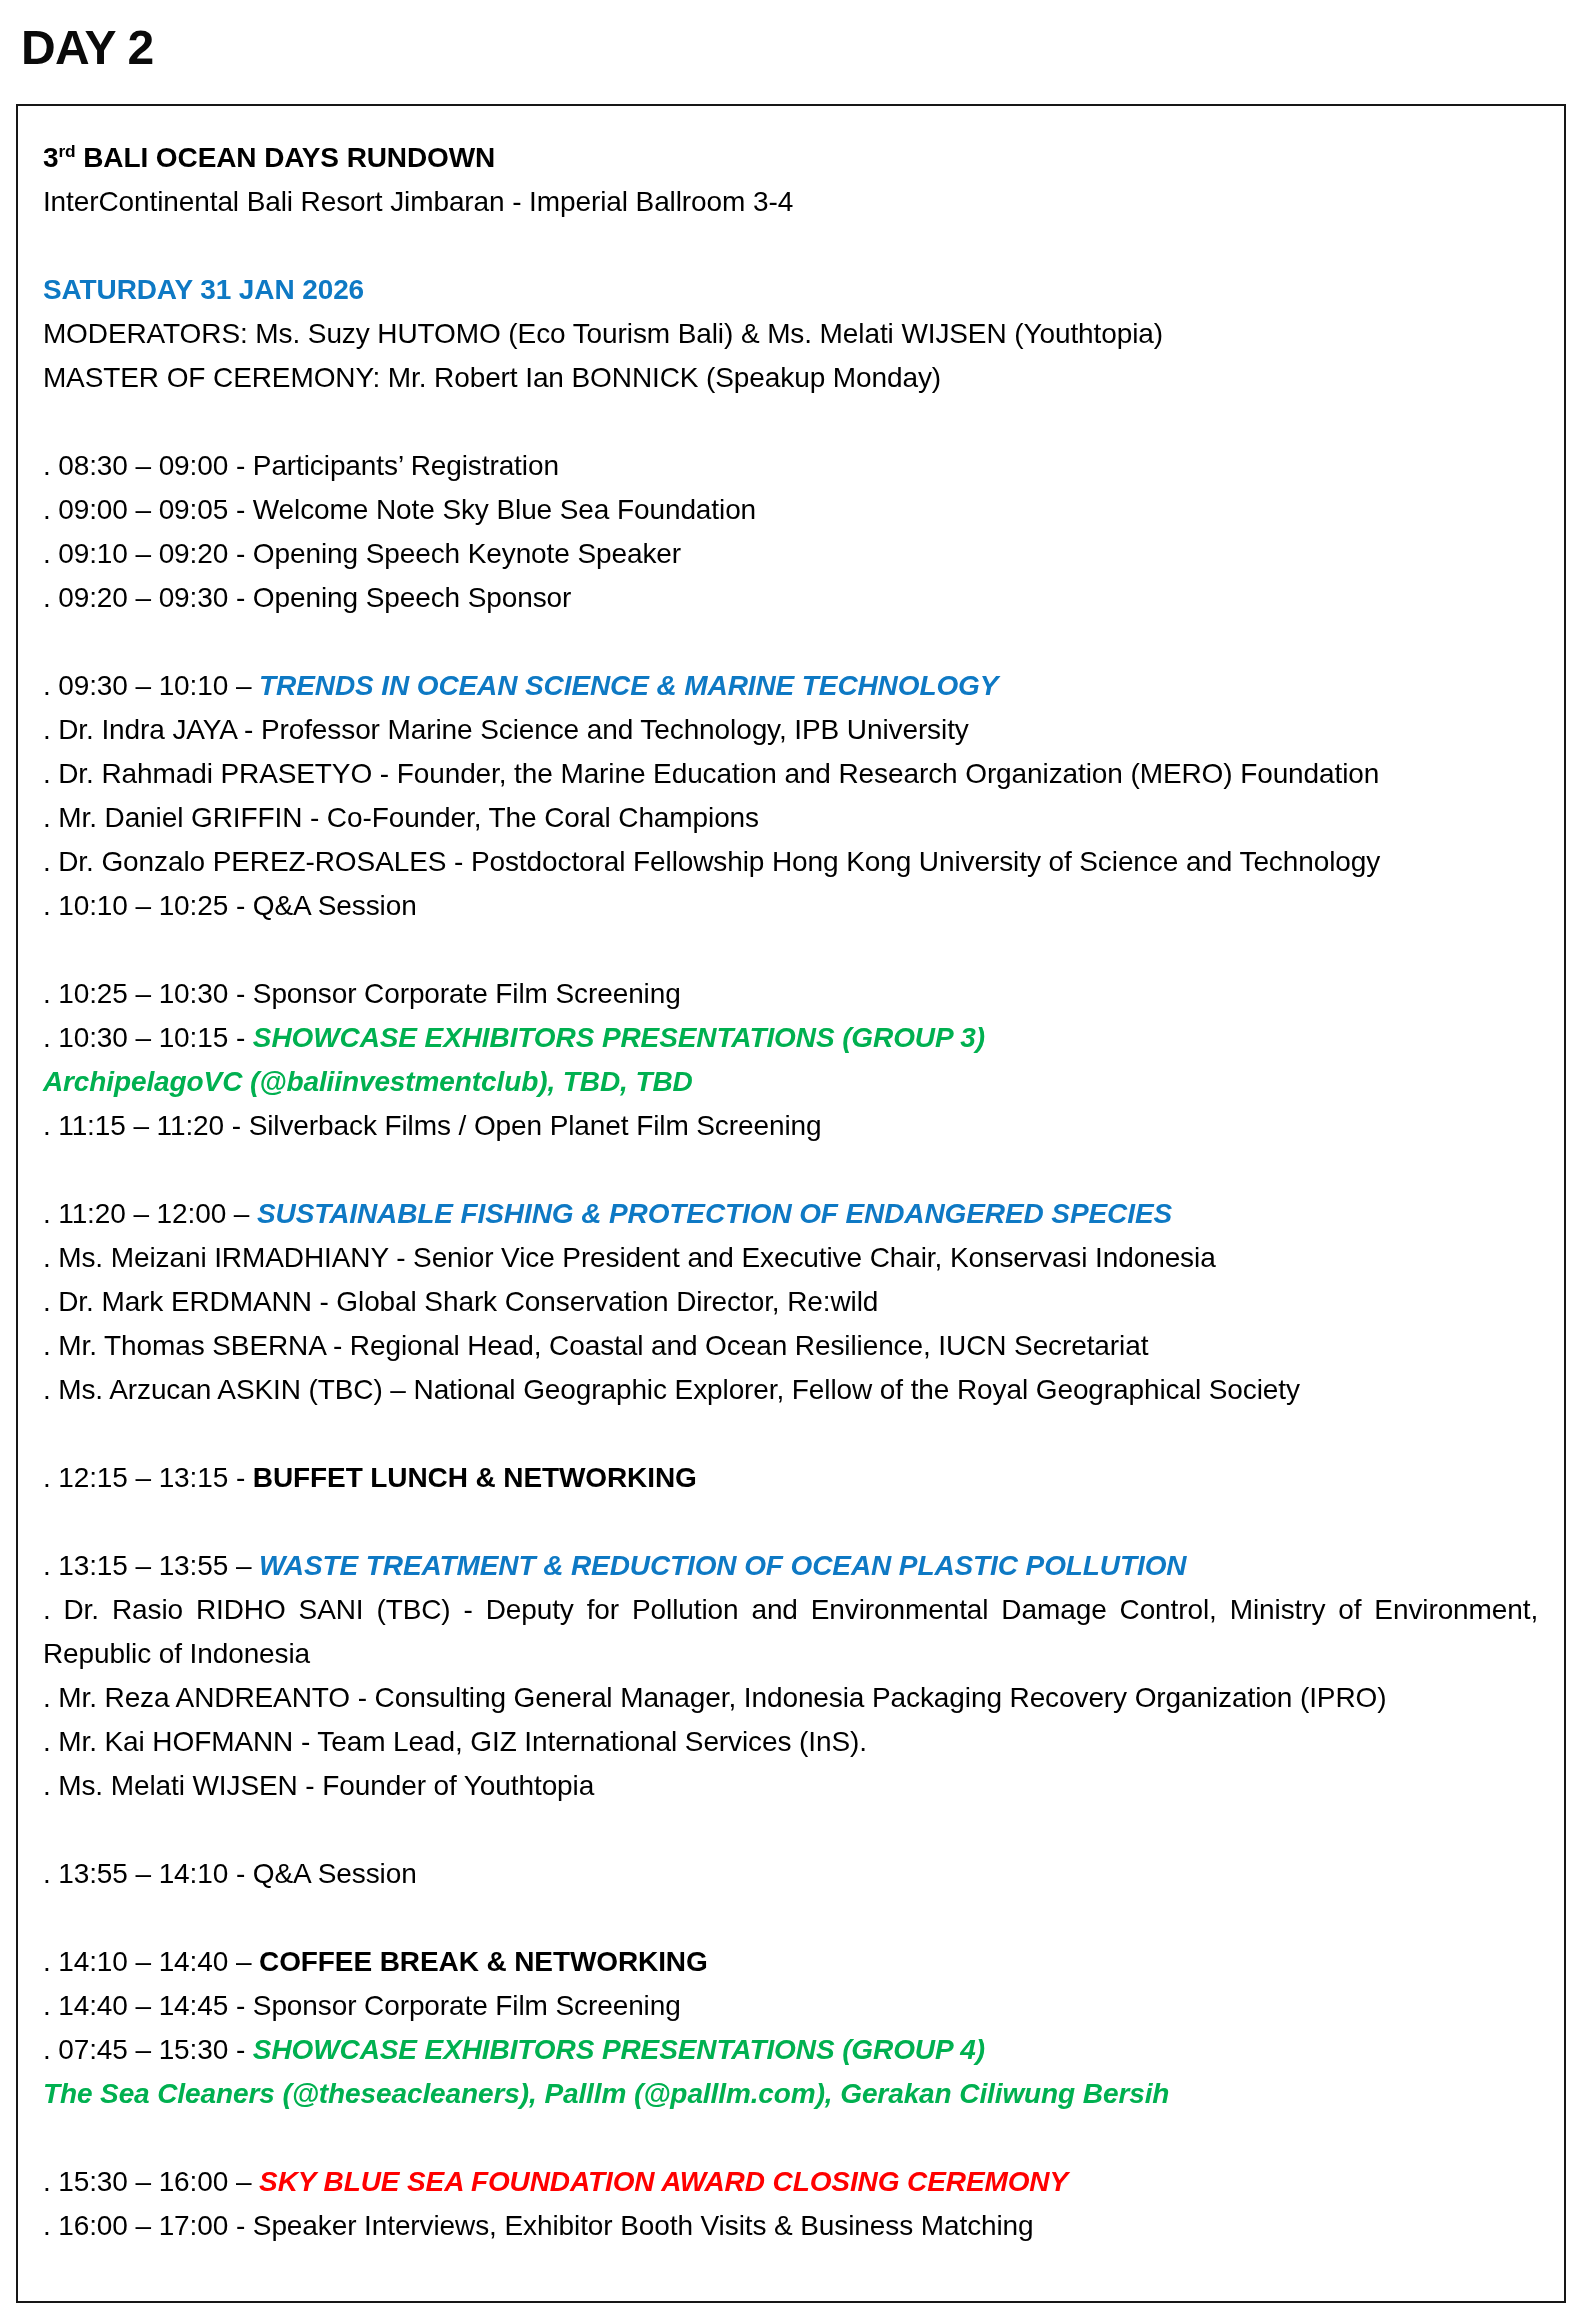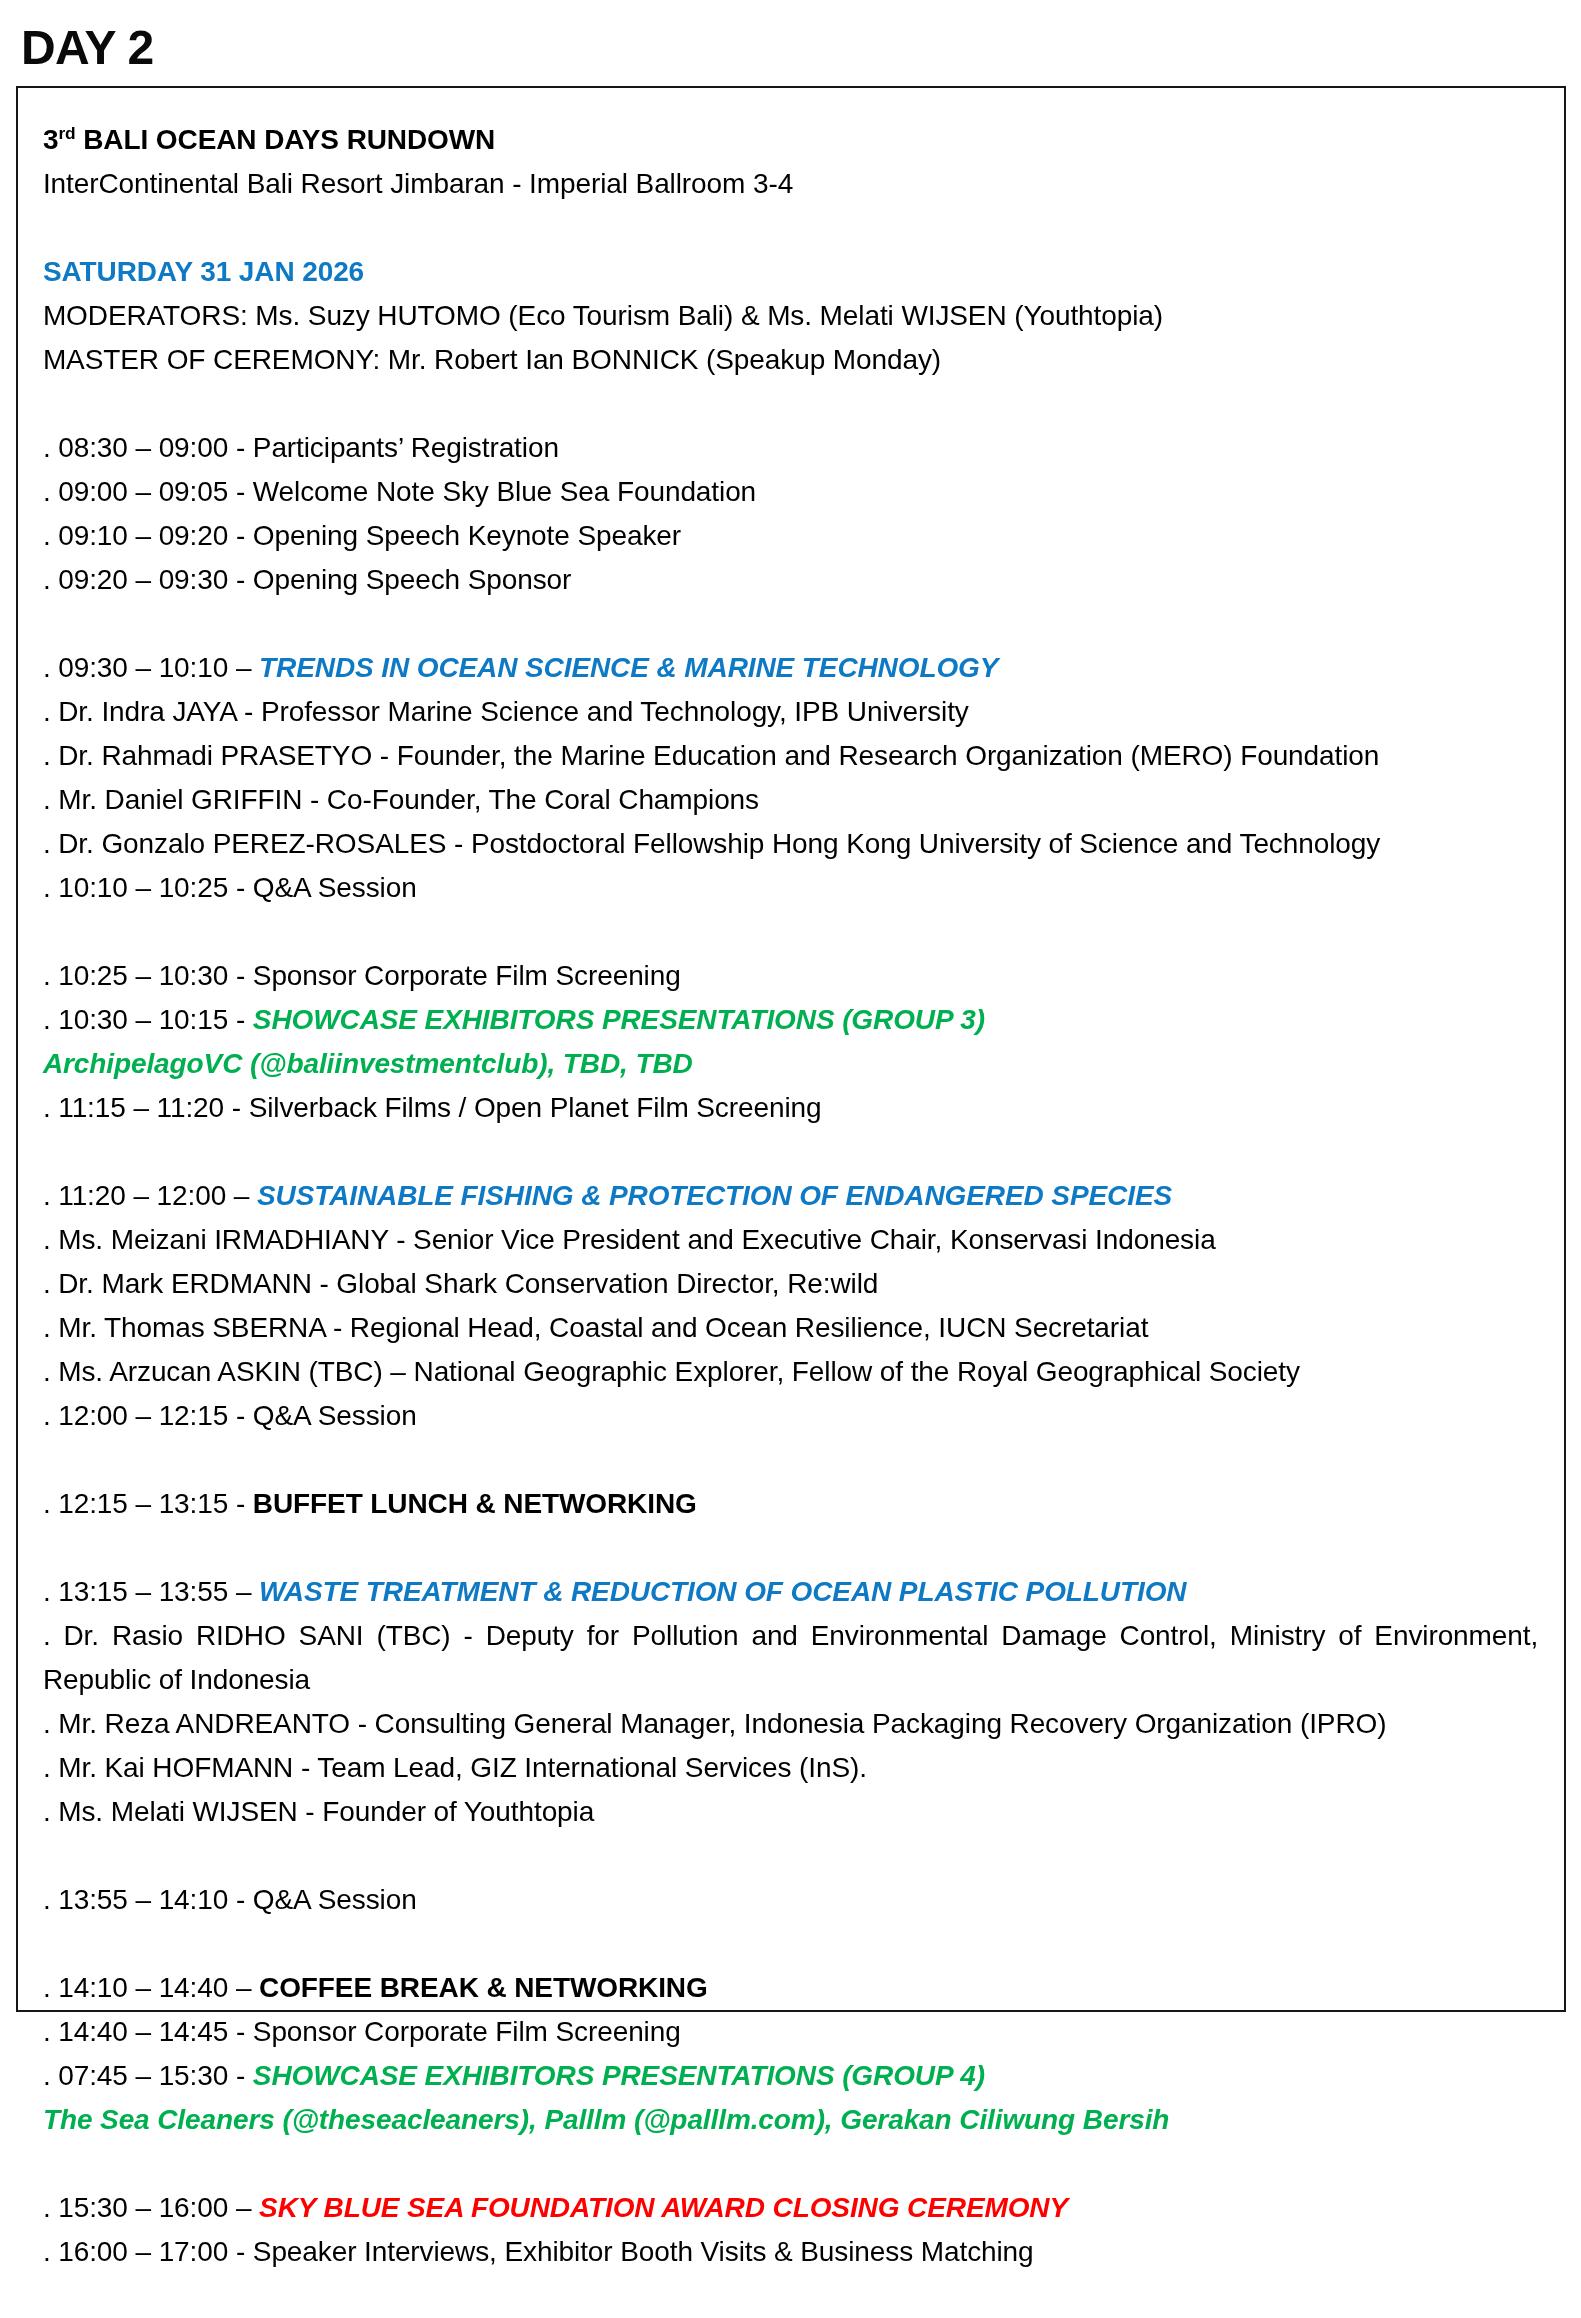--- a/index.html
+++ b/index.html
@@ -20,24 +20,24 @@
     left: 21px;
     margin: 0;
     font-size: 48px;
     line-height: 1;
     font-weight: 800;
     letter-spacing: -0.7px;
     color: #0a0a0a;
   }
   .rundown-box {
     position: absolute;
-    top: 86px;
+    top: 104px;
     left: 15.5px;
     width: 1550px;
-    height: 1926px;
+    height: 2199px;
     box-sizing: border-box;
     border: 2.8px solid #161616;
     padding: 30px 25.4px 0 25.4px;
     background: #ffffff;
   }
   .line {
     margin: 0;
     font-size: 28px;
     line-height: 44px;
     letter-spacing: -0.1px;
@@ -91,21 +91,20 @@
       <p class="line"><span class="seg-plain">. 10:25 – 10:30 - Sponsor Corporate Film Screening</span></p>
       <p class="line"><span class="seg-plain">. 10:30 – 10:15 - </span><span class="seg-greeni">SHOWCASE EXHIBITORS PRESENTATIONS (GROUP 3)</span></p>
       <p class="line"><span class="seg-greeni">ArchipelagoVC (@baliinvestmentclub), TBD, TBD</span></p>
       <p class="line"><span class="seg-plain">. 11:15 – 11:20 - Silverback Films / Open Planet Film Screening</span></p>
       <div class="spacer"></div>
       <p class="line"><span class="seg-plain">. 11:20 – 12:00 – </span><span class="seg-bluei">SUSTAINABLE FISHING &amp; PROTECTION OF ENDANGERED SPECIES</span></p>
       <p class="line"><span class="seg-plain">. Ms. Meizani IRMADHIANY - Senior Vice President and Executive Chair, Konservasi Indonesia</span></p>
       <p class="line"><span class="seg-plain">. Dr. Mark ERDMANN - Global Shark Conservation Director, Re:wild</span></p>
       <p class="line"><span class="seg-plain">. Mr. Thomas SBERNA - Regional Head, Coastal and Ocean Resilience, IUCN Secretariat</span></p>
       <p class="line"><span class="seg-plain">. Ms. Arzucan ASKIN (TBC) – National Geographic Explorer, Fellow of the Royal Geographical Society</span></p>
-      <p class="line"><span class="seg-plain">. 12:00 – 12:15 - Q&amp;A Session</span></p>
       <div class="spacer"></div>
       <p class="line"><span class="seg-plain">. 12:15 – 13:15 - </span><span class="seg-bold">BUFFET LUNCH &amp; NETWORKING</span></p>
       <div class="spacer"></div>
       <p class="line"><span class="seg-plain">. 13:15 – 13:55 – </span><span class="seg-bluei">WASTE TREATMENT &amp; REDUCTION OF OCEAN PLASTIC POLLUTION</span></p>
       <p class="line justify"><span class="seg-plain">. Dr. Rasio RIDHO SANI (TBC) - Deputy for Pollution and Environmental Damage Control, Ministry of Environment, Republic of Indonesia</span></p>
       <p class="line"><span class="seg-plain">. Mr. Reza ANDREANTO - Consulting General Manager, Indonesia Packaging Recovery Organization (IPRO)</span></p>
       <p class="line"><span class="seg-plain">. Mr. Kai HOFMANN - Team Lead, GIZ International Services (InS).</span></p>
       <p class="line"><span class="seg-plain">. Ms. Melati WIJSEN - Founder of Youthtopia</span></p>
       <div class="spacer"></div>
       <p class="line"><span class="seg-plain">. 13:55 – 14:10 - Q&amp;A Session</span></p>

